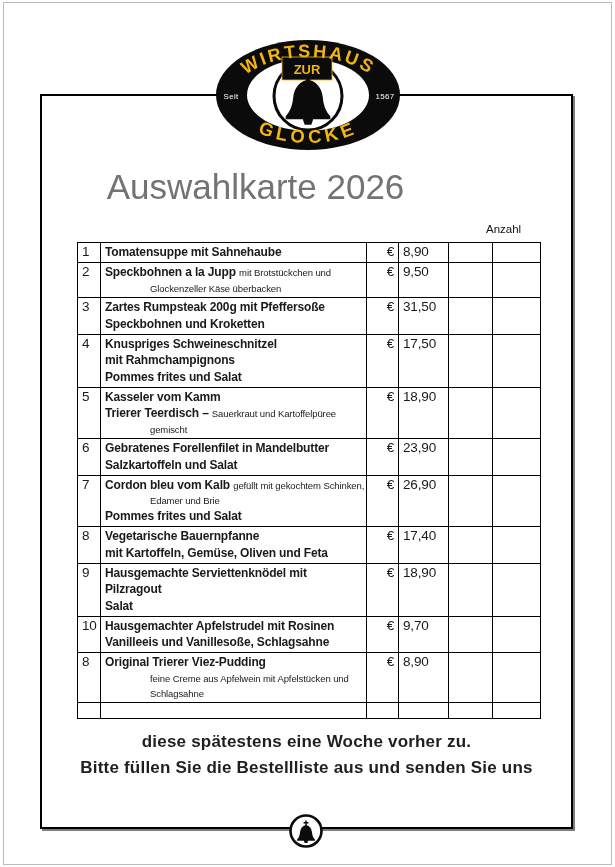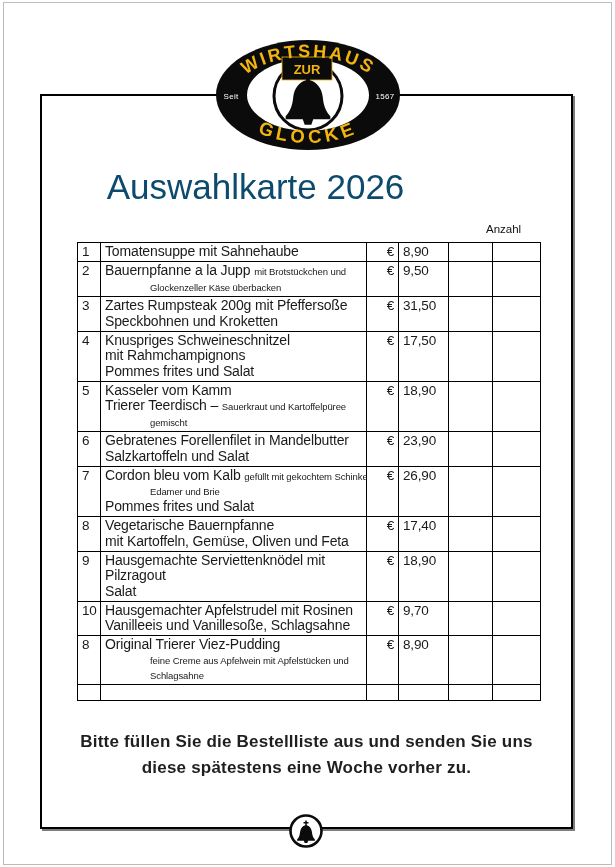--- a/index.html
+++ b/index.html
@@ -9,37 +9,37 @@
     font-family:"Liberation Sans", sans-serif; color:#1a1a1a;
   }
   .outer-border { position:absolute; left:3px; top:2px; right:3px; bottom:2px; border:1px solid #bcbcbc; }
   .frame {
     position:absolute; left:40px; top:94px; width:533px; height:735px;
     border:2px solid #000; box-shadow:2px 2px 0 #7d7d7d; background:transparent;
   }
   .logo { position:absolute; left:215px; top:38px; width:186px; height:114px; }
   .title {
     position:absolute; left:40px; top:167px; width:431px; text-align:center;
-    font-size:35px; font-weight:400; color:#0c4a6e;
+    font-size:35px; font-weight:400; color:#737373;
   }
   .anzahl-label { position:absolute; left:486px; top:223px; width:54px; text-align:left; font-size:11.5px; color:#111; }
   table.menu { position:absolute; left:77px; top:242px; width:463px; border-collapse:collapse; table-layout:fixed; }
   table.menu td {
     border:1.5px solid #000; vertical-align:top;
     padding:1px 4px 1.5px; font-size:13.5px; letter-spacing:-0.15px; line-height:15.5px;
   }
   .col-nr    { width:23px;  padding-left:4px; }
   .col-desc  { width:266px; padding-left:5px; overflow:hidden; }
   .col-euro  { width:32px;  text-align:right; padding-right:4px; }
   .col-price { width:50px;  padding-left:7px; }
   .col-qty   { width:44px; }
   .col-qty2  { width:48px; }
   .line { white-space:nowrap; line-height:15.5px; }
   .line.small-line { line-height:14px;margin-left:45px; }
-  .line .main  { font-size:14px; }
+  .line .main  { font-size:12px;font-weight:bold; }
   .line .small { font-size:9.5px; font-weight:400; letter-spacing:-0.1px; }
   .empty-row td { height:16px; }
   .footer {
     position:absolute; left:40px; top:729px; width:533px; text-align:center;
     font-size:17px; font-weight:700; line-height:26px; letter-spacing:0.2px; color:#1f1f1f;
   }
   .bottom-bell { position:absolute; left:288px; top:813px; width:36px; height:36px; }
   
   .f-black { fill:var(--logo-black,#0b0b0b); }
   .f-white { fill:var(--logo-white,#ffffff); }
@@ -87,21 +87,21 @@
           <div class="line"><span class="main">Tomatensuppe mit Sahnehaube</span></div>
         </td>
         <td class="col-euro">€</td>
         <td class="col-price">8,90</td>
         <td class="col-qty"></td>
         <td class="col-qty2"></td>
       </tr>
       <tr>
         <td class="col-nr">2</td>
         <td class="col-desc">
-          <div class="line"><span class="main">Bauernpfanne a la Jupp </span><span class="small">mit Brotstückchen und</span></div>
+          <div class="line"><span class="main">Speckbohnen a la Jupp </span><span class="small">mit Brotstückchen und</span></div>
           <div class="line small-line"><span class="small">Glockenzeller Käse überbacken</span></div>
         </td>
         <td class="col-euro">€</td>
         <td class="col-price">9,50</td>
         <td class="col-qty"></td>
         <td class="col-qty2"></td>
       </tr>
       <tr>
         <td class="col-nr">3</td>
         <td class="col-desc">
@@ -211,22 +211,22 @@
         <td class="col-desc"></td>
         <td class="col-euro"></td>
         <td class="col-price"></td>
         <td class="col-qty"></td>
         <td class="col-qty2"></td>
       </tr>
     </tbody>
 </table>
 
 <div class="footer">
+  <div>diese spätestens eine Woche vorher zu.</div>
   <div>Bitte füllen Sie die Bestellliste aus und senden Sie uns</div>
-  <div>diese spätestens eine Woche vorher zu.</div>
 </div>
 
 <div class="bottom-bell">
   <svg viewBox="0 0 36 36" width="36" height="36">
     <circle class="badge-circle" cx="18" cy="18" r="15.5"></circle>
     <path class="f-black" d="M -2,30 L 2,30 L 2,34.5 L 6.5,34.5 L 6.5,38 L 2,38 L 2,42.5 C 9,44 14.5,51 15.5,60 C 16.3,69 18.5,75 23.5,80.5 L 23.5,83.5 L 5.5,83.5 L 3.5,89.5 L -3.5,89.5 L -5.5,83.5 L -23.5,83.5 L -23.5,80.5 C -18.5,75 -16.3,69 -15.5,60 C -14.5,51 -9,44 -2,42.5 L -2,38 L -6.5,38 L -6.5,34.5 L -2,34.5 Z" transform="translate(18,18.8) scale(0.38) translate(0,-60)"></path>
   </svg>
 </div>
 
 </body></html>

